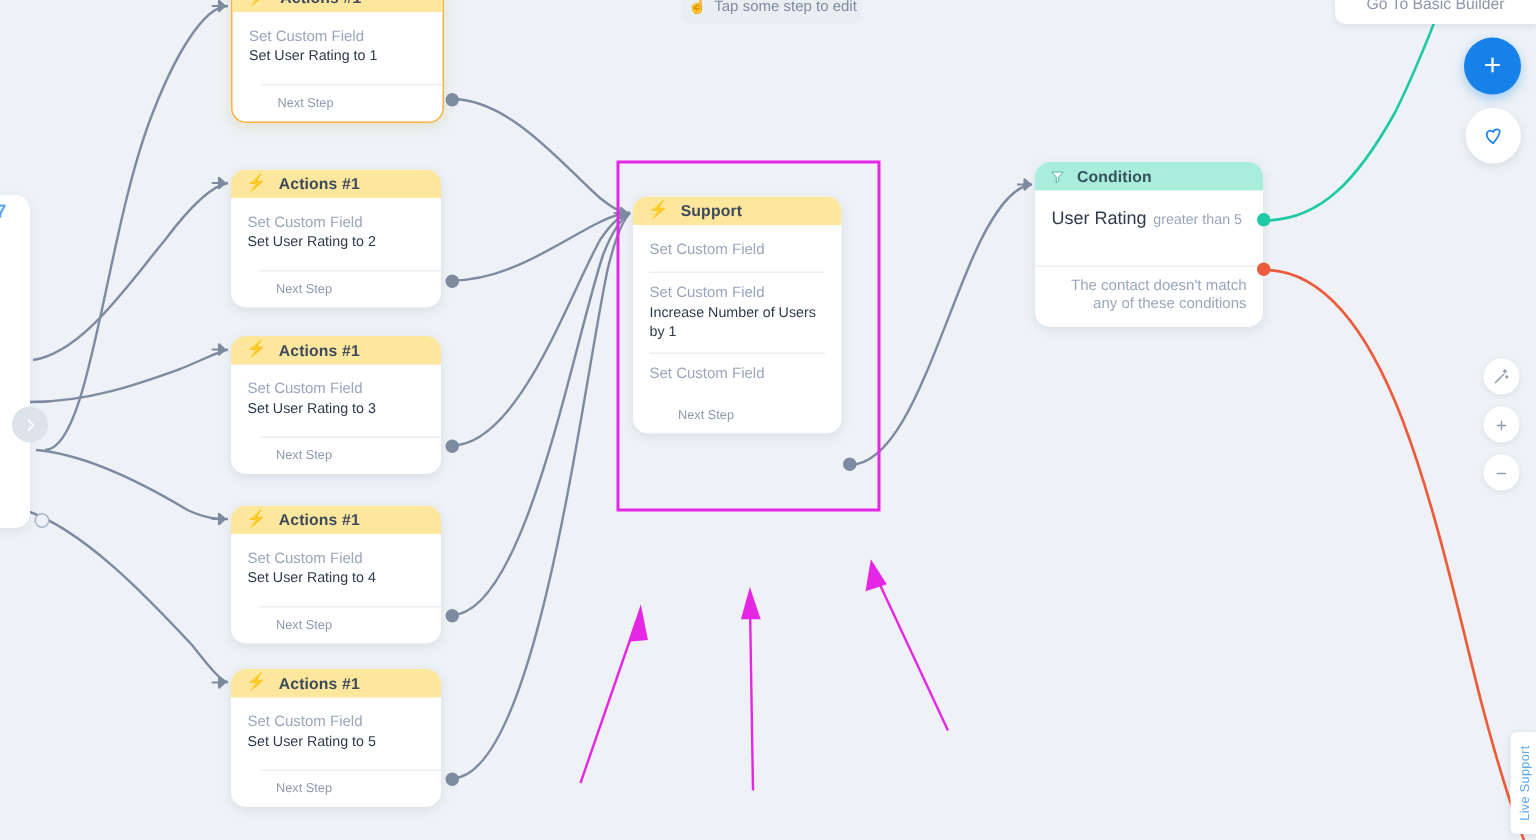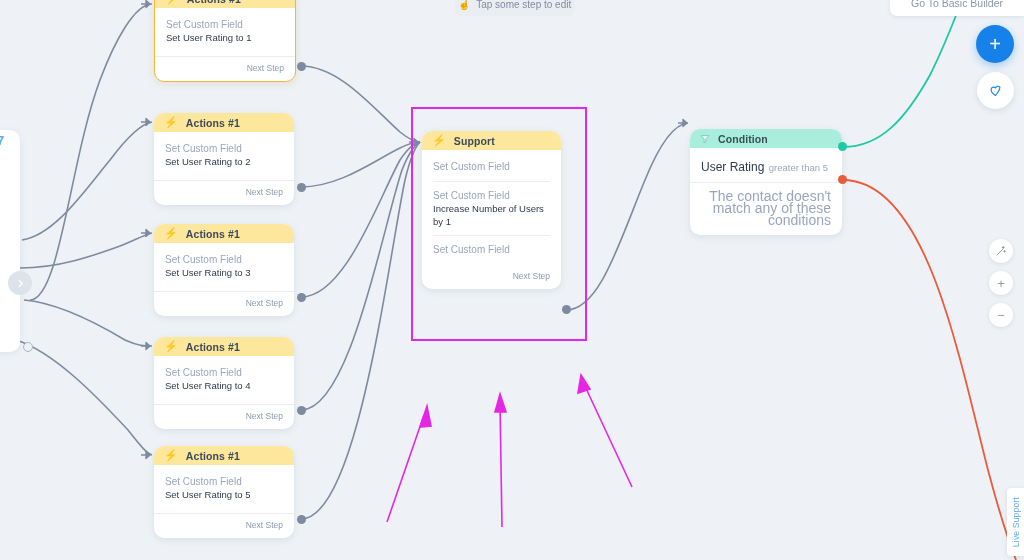--- a/index.html
+++ b/index.html
@@ -35,23 +35,23 @@
   .bolt{color:#f7a020;font-size:11px;line-height:1;display:block;}
   .funnel{width:10px;height:10px;display:block;}
 
   .card .body{padding:8px 11px 4px 11px;}
   .blk{padding:2px 0 7px 0;}
   .blk + .blk{border-top:1px solid #eceef2;padding-top:7px;}
   .blk .sub{font-size:10px;color:#9aa6bb;line-height:13px;margin-bottom:1px;}
   .blk .main{font-size:9.5px;color:#2f3a4d;line-height:12.5px;}
 
   .foot{
-    display:flex;align-items:center;justify-content:flex-end;
+    display:flex;align-items:center;
     padding:3px 11px 8px 11px;
-    font-size:8.5px;color:#8e99ad;
+    font-size:8.5px;color:#8e99ad;margin-left:19px;
   }
   .foot.line{border-top:1px solid #eceef2;padding-top:6px;}
 
   
   .port{position:absolute;width:9px;height:9px;border-radius:50%;background:#7d8aa0;z-index:20;}
   .port.hollow{background:#eef2f6;border:1.5px solid #aab4c4;width:8px;height:8px;}
   .port.teal{background:#1fc9a4;}
   .port.red{background:#ec5b3b;}
 
   .in-arrow{position:absolute;z-index:20;width:12px;height:10px;}
@@ -284,33 +284,33 @@
       <span>Next Step</span>
     </div>
   </div>
   <div class="port" style="left:562px;top:305px;"></div>
   <svg class="in-arrow" style="left:409px;top:137px;" viewBox="0 0 12 10">
     <path d="M0 5h8M5 1.5L9 5l-4 3.5z" fill="#7d8aa0" stroke="#7d8aa0" stroke-width="1.4" stroke-linejoin="round"></path>
   </svg>
 
   <div id="selrect" style="left:411px;top:107px;width:172px;height:230px;"></div>
 
-  <div class="card" style="left:690px;top:129px;width:152px;">
+  <div class="card" style="left:690px;top:108px;width:152px;">
     <div class="hd cond">
       <svg class="funnel" viewBox="0 0 24 24">
         <path d="M3 4h18l-7 8v7l-4 2v-9z" fill="#ffffff" stroke="#53b7a6" stroke-width="1.6" stroke-linejoin="round"></path>
       </svg>
       <span>Condition</span>
     </div>
     <div style="padding:9px 11px 7px 11px;">
       <span style="font-size:12px;color:#2f3a4d;">User Rating</span>
       <span style="font-size:9.5px;color:#9aa6bb;">greater than 5</span>
     </div>
     <div style="padding:7px 11px 9px 11px;border-top:1px solid #eceef2;text-align:right;
-                font-size:14px;color:#9aa6bb;line-height:12px;">
+                font-size:10px;color:#9aa6bb;line-height:12px;margin-top:16px;">
       <span>The contact doesn't match any of these conditions</span>
     </div>
   </div>
   <div class="port teal" style="left:838px;top:142px;"></div>
   <div class="port red" style="left:838px;top:175px;"></div>
   <svg class="in-arrow" style="left:678px;top:118px;" viewBox="0 0 12 10">
     <path d="M0 5h8M5 1.5L9 5l-4 3.5z" fill="#7d8aa0" stroke="#7d8aa0" stroke-width="1.4" stroke-linejoin="round"></path>
   </svg>
 
   <svg id="annot" class="layer">

